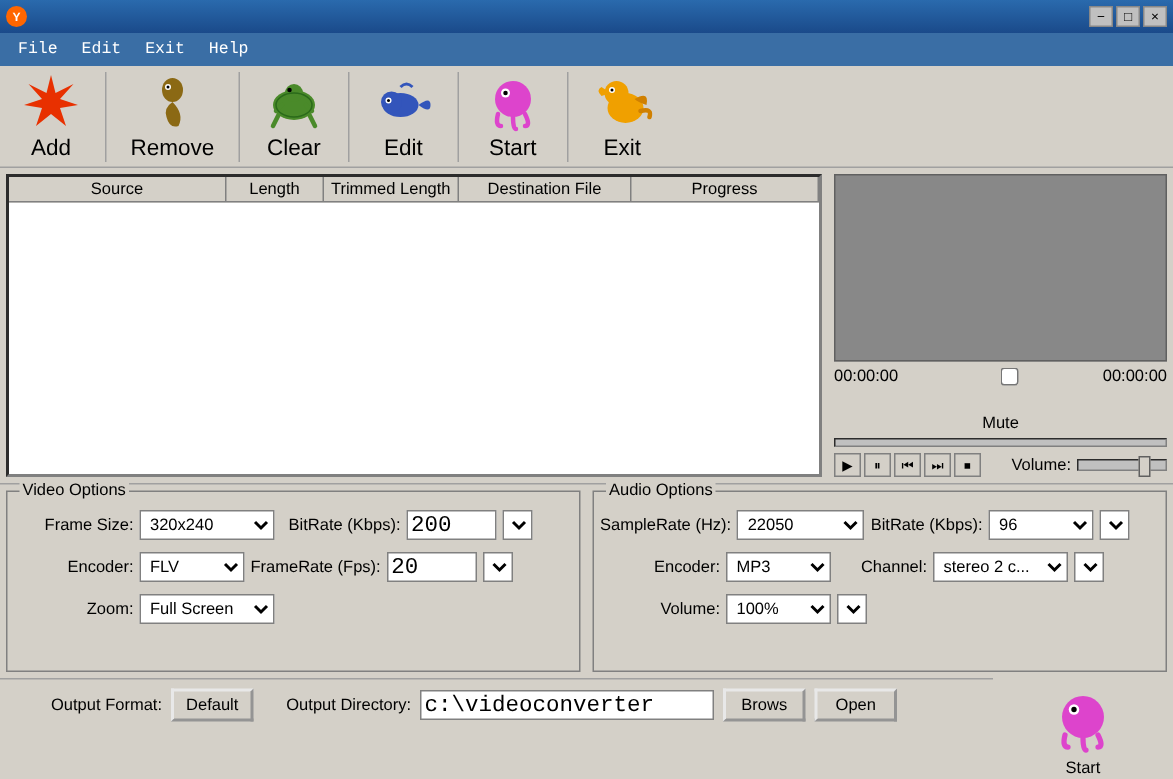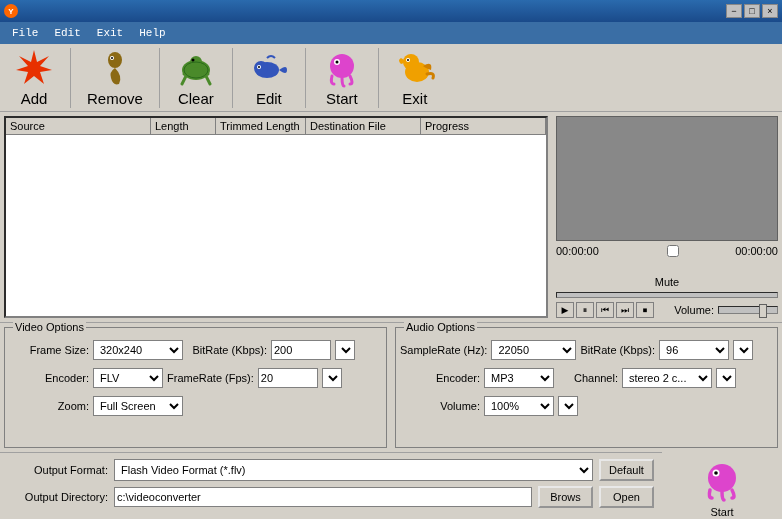--- a/index.html
+++ b/index.html
@@ -65,20 +65,21 @@
       flex: 1;
       border: 2px inset #808080;
       margin: 4px;
       background: white;
       overflow: hidden;
     }
     .file-list-header {
       display: flex;
       background: #d4d0c8;
       border-bottom: 1px solid #808080;
+      text-align: center;
     }
     .col-header {
       padding: 2px 4px;
       border-right: 1px solid #808080;
       font-size: 11px;
       font-weight: normal;
     }
     .col-source { width: 145px; }
     .col-length { width: 65px; }
     .col-trimmed { width: 90px; }
@@ -192,34 +193,35 @@
       background: white;
       border: 1px solid #808080;
       font-size: 11px;
       padding: 0 2px;
       cursor: pointer;
     }
     input[type="text"] {
       height: 20px;
       background: white;
       border: 1px solid #808080;
-      font-size: 11px;
+      font-size: 15px;
       padding: 0 2px;
+      font-family: Liberation Mono, monospace;
     }
     .select-wide { width: 90px; }
     .select-narrow { width: 70px; }
     .select-med { width: 85px; }
     .input-num { width: 60px; }
 
     
     .output-row {
       background: #d4d0c8;
       padding: 6px 8px;
       display: flex;
-      flex-direction: column;
+      flex-direction: row;
       gap: 5px;
       border-top: 1px solid #a0a0a0;
     }
     .output-line {
       display: flex;
       align-items: center;
       gap: 6px;
     }
     .output-label { min-width: 100px; text-align: right; font-size: 11px; }
     .output-select { flex: 1; height: 22px; }
@@ -488,25 +490,20 @@
       <select style="width:20px"><option>▼</option></select>
     </div>
   </div>
 </div>
 
 <div class="bottom-section">
   <div class="output-area">
     <div class="output-row">
       <div class="output-line">
         <span class="output-label">Output Format:</span>
-        <select class="output-select">
-          <option>Flash Video Format (*.flv)</option>
-          <option>AVI Format (*.avi)</option>
-          <option>MP4 Format (*.mp4)</option>
-        </select>
         <div class="btn">Default</div>
       </div>
       <div class="output-line">
         <span class="output-label">Output Directory:</span>
         <input type="text" class="output-dir-input" value="c:\videoconverter" style="">
         <div class="btn">Brows</div>
         <div class="btn">Open</div>
       </div>
     </div>
   </div>

